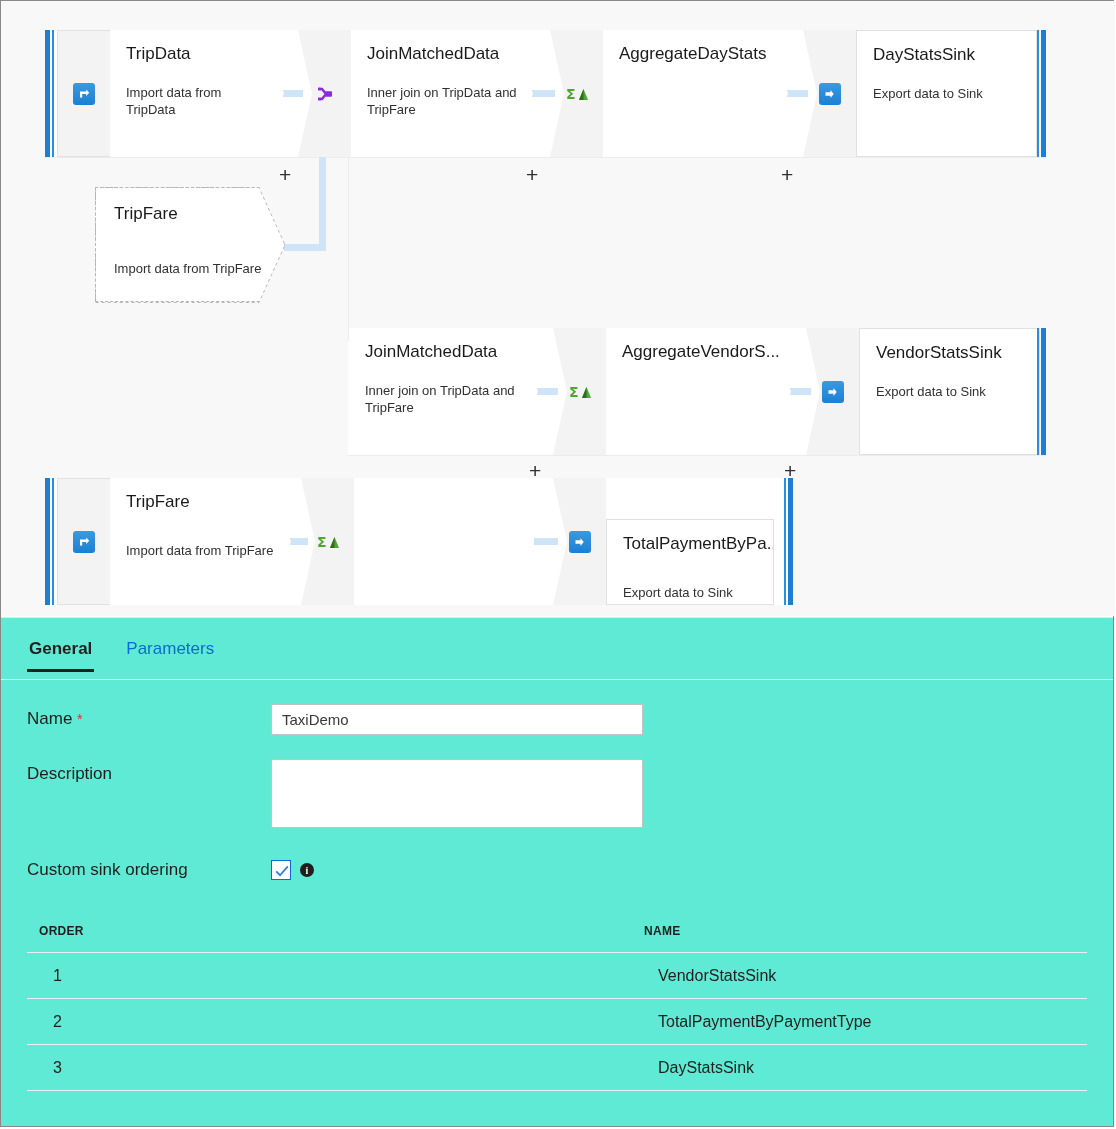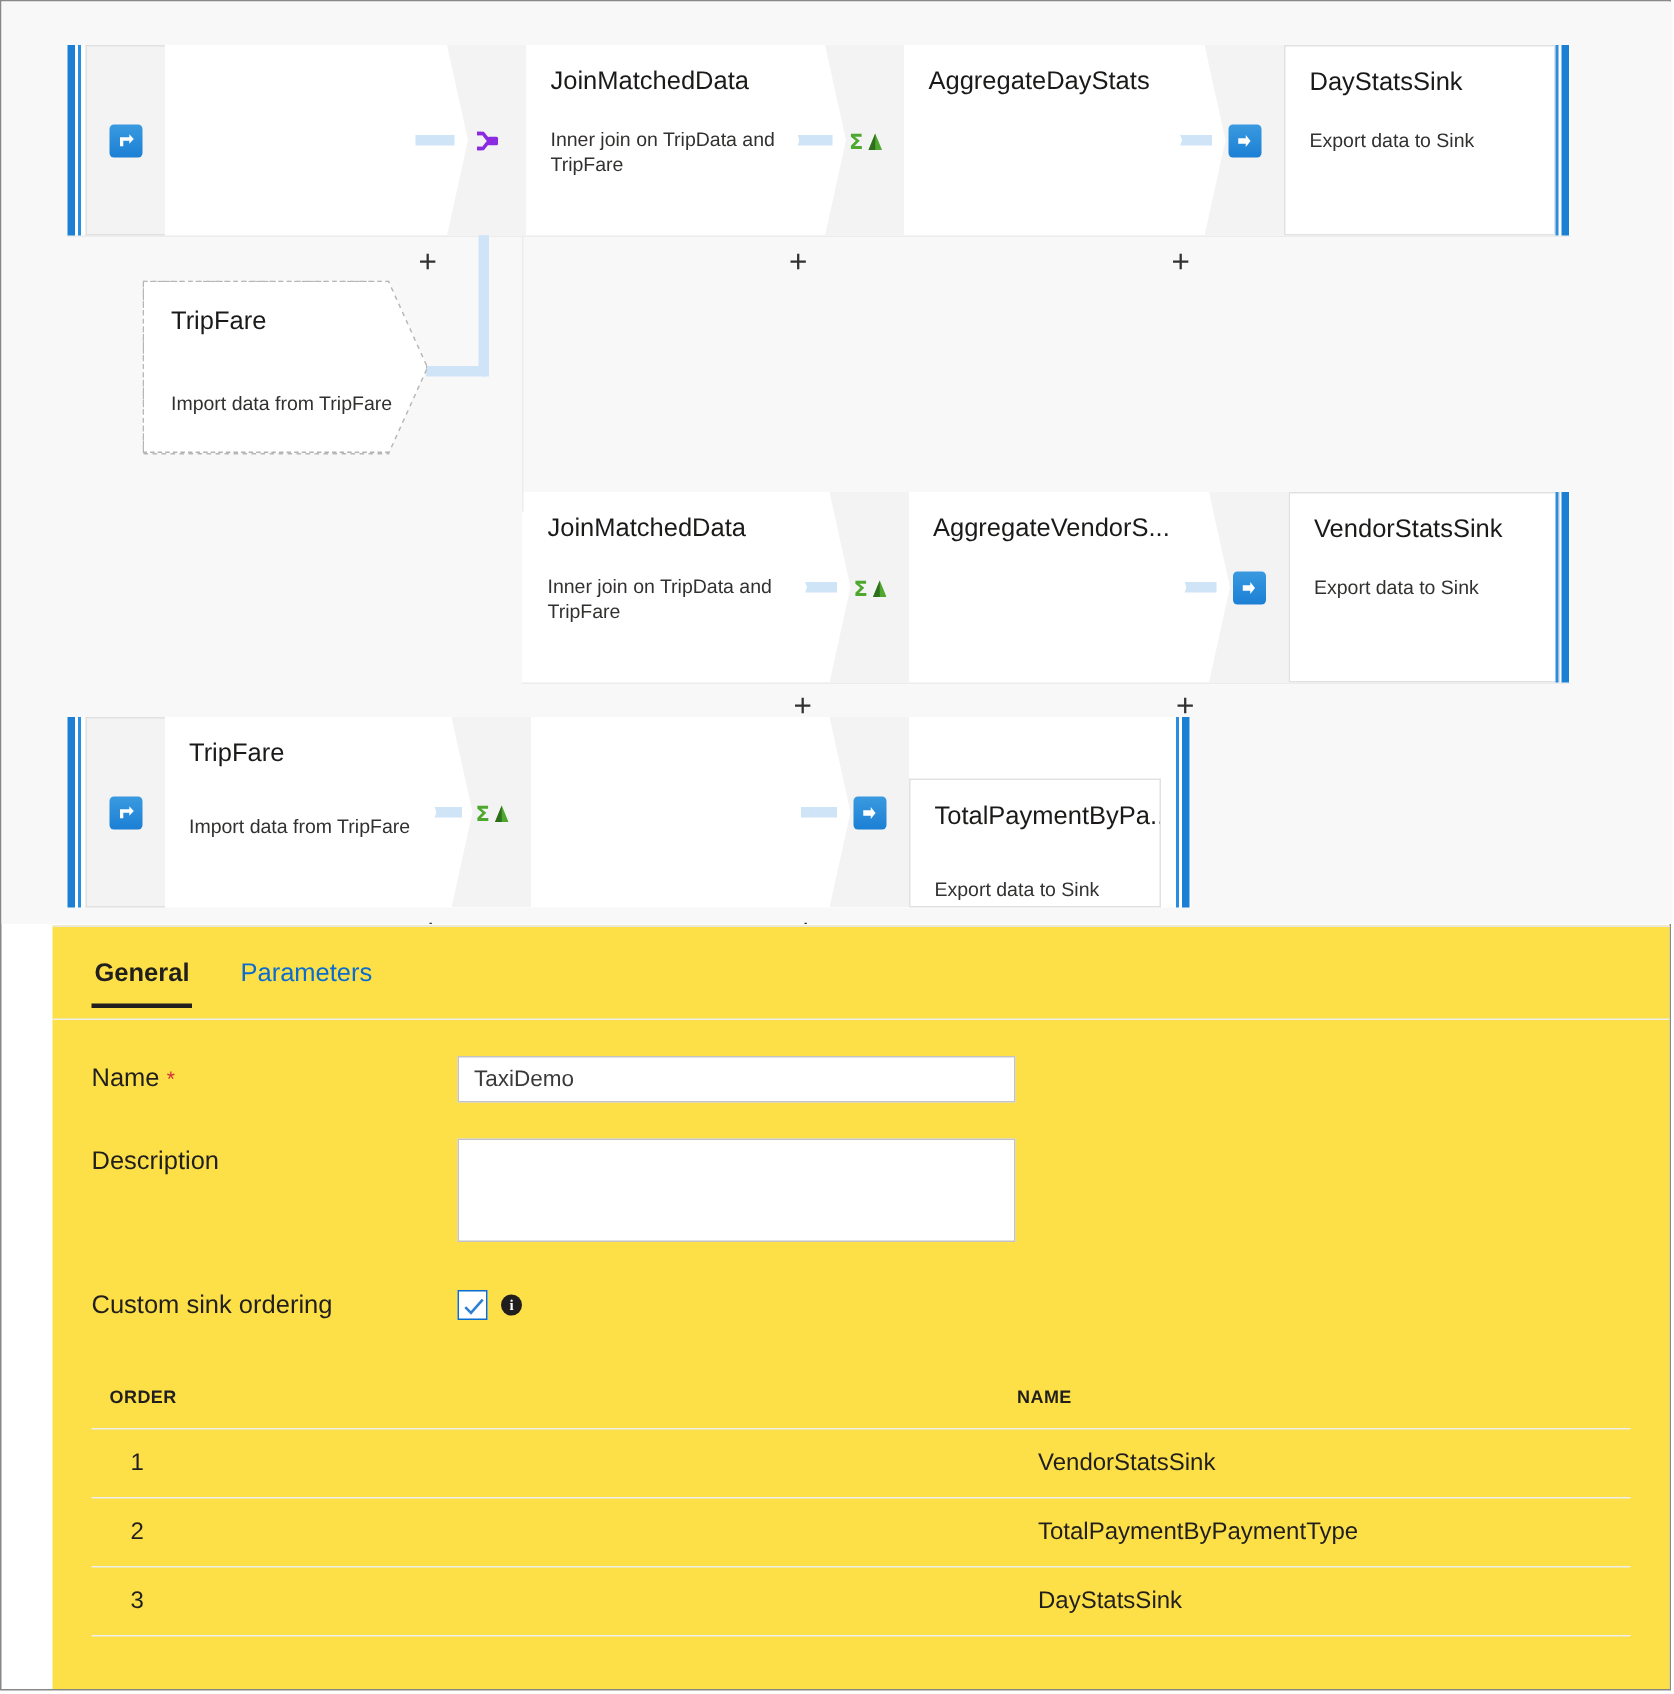--- a/index.html
+++ b/index.html
@@ -101,22 +101,21 @@
   
   .sq{width:22px;height:22px;border-radius:3px;display:flex;align-items:center;justify-content:center;}
   .sq svg{display:block;}
 
   
   .hairline{position:absolute;background:#ececec;}
 
   
   #panel{
     position:absolute;left:0;top:616px;right:0;bottom:0;
-    background:#fde047;
-    margin-left:34px;
+    background:#5eead4;
   }
   .panel-sep{position:absolute;left:0;right:0;top:0;height:1px;background:#e6e6e6;}
   .tabs{position:absolute;left:26px;top:18px;display:flex;gap:30px;}
   .tab{
     font-size:17px;color:#0b6ccf;padding:4px 2px 10px 2px;cursor:pointer;
     border-bottom:3px solid transparent;
   }
   .tab.active{color:#201f1e;border-bottom-color:#201f1e;font-weight:600;}
   .tabs-rule{position:absolute;left:0;right:0;top:62px;height:1px;background:#ededed;}
 
@@ -194,20 +193,24 @@
     </div>
 
     <div class="node" style="left:56px;top:29px;width:227px;height:127px;">
       <div class="iconbox">
         <span class="sq" style="background:linear-gradient(#3a9ae0,#1b7fd4);">
           <svg width="14" height="14" viewBox="0 0 14 14">
               <path d="M3 4.5h6.2v-2l3 3.2-3 3.2v-2H5.2v3.6H3z" fill="#fff"></path>
             </svg>
         </span>
       </div>
+      <div class="body arrow" style="left:53px;width:174px;">
+        <div class="node-title">TripData</div>
+        <div class="node-sub">Import data from TripData</div>
+      </div>
       <span class="plus" style="left:222px;top:134px;">+</span>
     </div>
 
     <div class="node" style="left:297px;top:29px;width:235px;height:127px;">
       <div class="iconbox chev">
         <span class="sq" style="background:transparent;">
           <svg width="20" height="20" viewBox="0 0 20 20">
             <path d="M3 5h4l4 5 -4 5H3" stroke="#8a2be2" stroke-width="2.4" fill="none"></path>
             <rect x="10" y="7.2" width="7" height="5.6" rx="1" fill="#8a2be2"></rect>
             <path d="M3 5h3M3 15h3" stroke="#8a2be2" stroke-width="2.4"></path>

